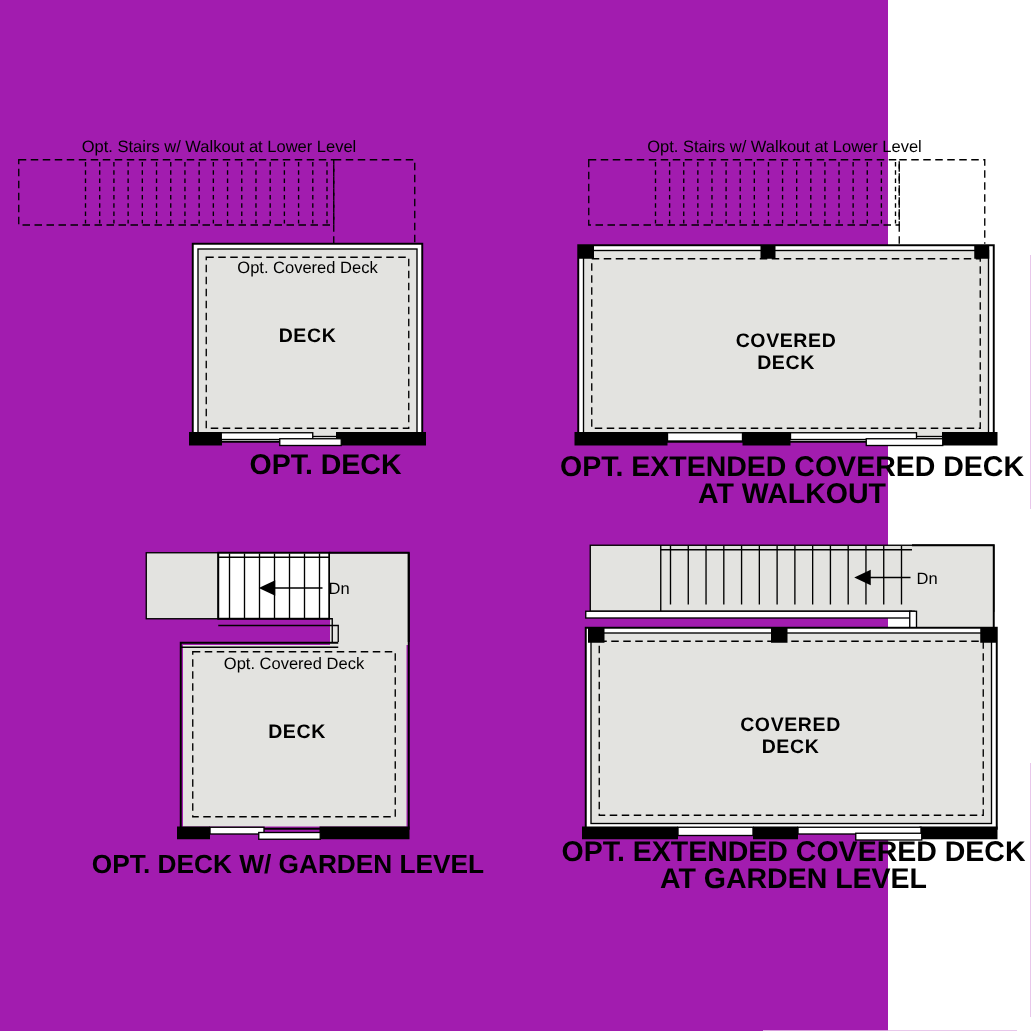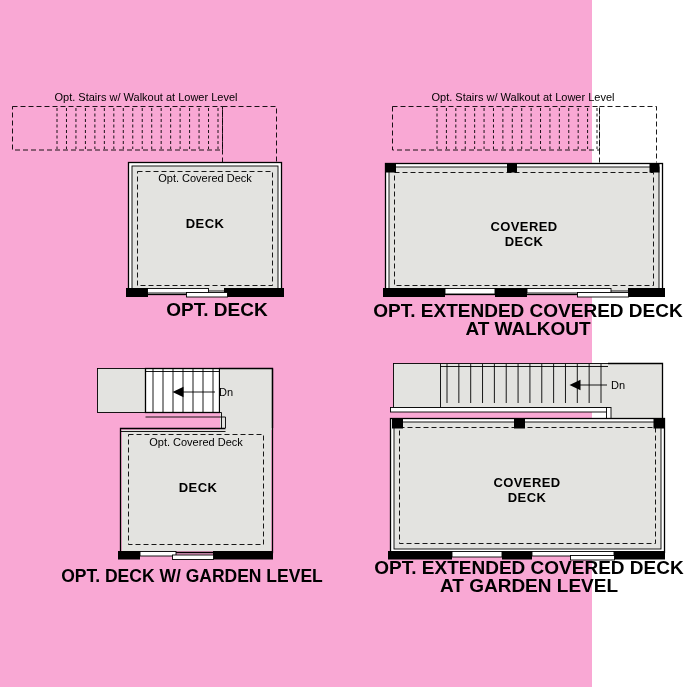--- a/index.html
+++ b/index.html
@@ -1,16 +1,16 @@
 <!DOCTYPE html>
 <html><head>
 <meta charset="utf-8">
 <style>
   html,body{margin:0;padding:0;background:#fff;}
-  .canvas{width:592px;height:687px;background:#f9a8d4;position:relative;}
+  .canvas{width:592px;height:687px;background:#a21caf;position:relative;}
   svg{display:block;}
   .lnw{fill:#fff;stroke:#000;stroke-width:1.3;}
   .ln{fill:none;stroke:#000;stroke-width:1.3;}
   .ln2{fill:none;stroke:#000;stroke-width:0.9;}
   .gfillb{stroke:#000;stroke-width:0.9;}
   .dash{fill:none;stroke:#000;stroke-width:0.9;stroke-dasharray:5 3;}
   .wall{fill:#000;stroke:none;}
   .win{fill:#fff;stroke:#000;stroke-width:0.9;}
   .dbl{fill:#fff;stroke:#000;stroke-width:0.9;}
   .tread{stroke:#000;stroke-width:0.9;}

